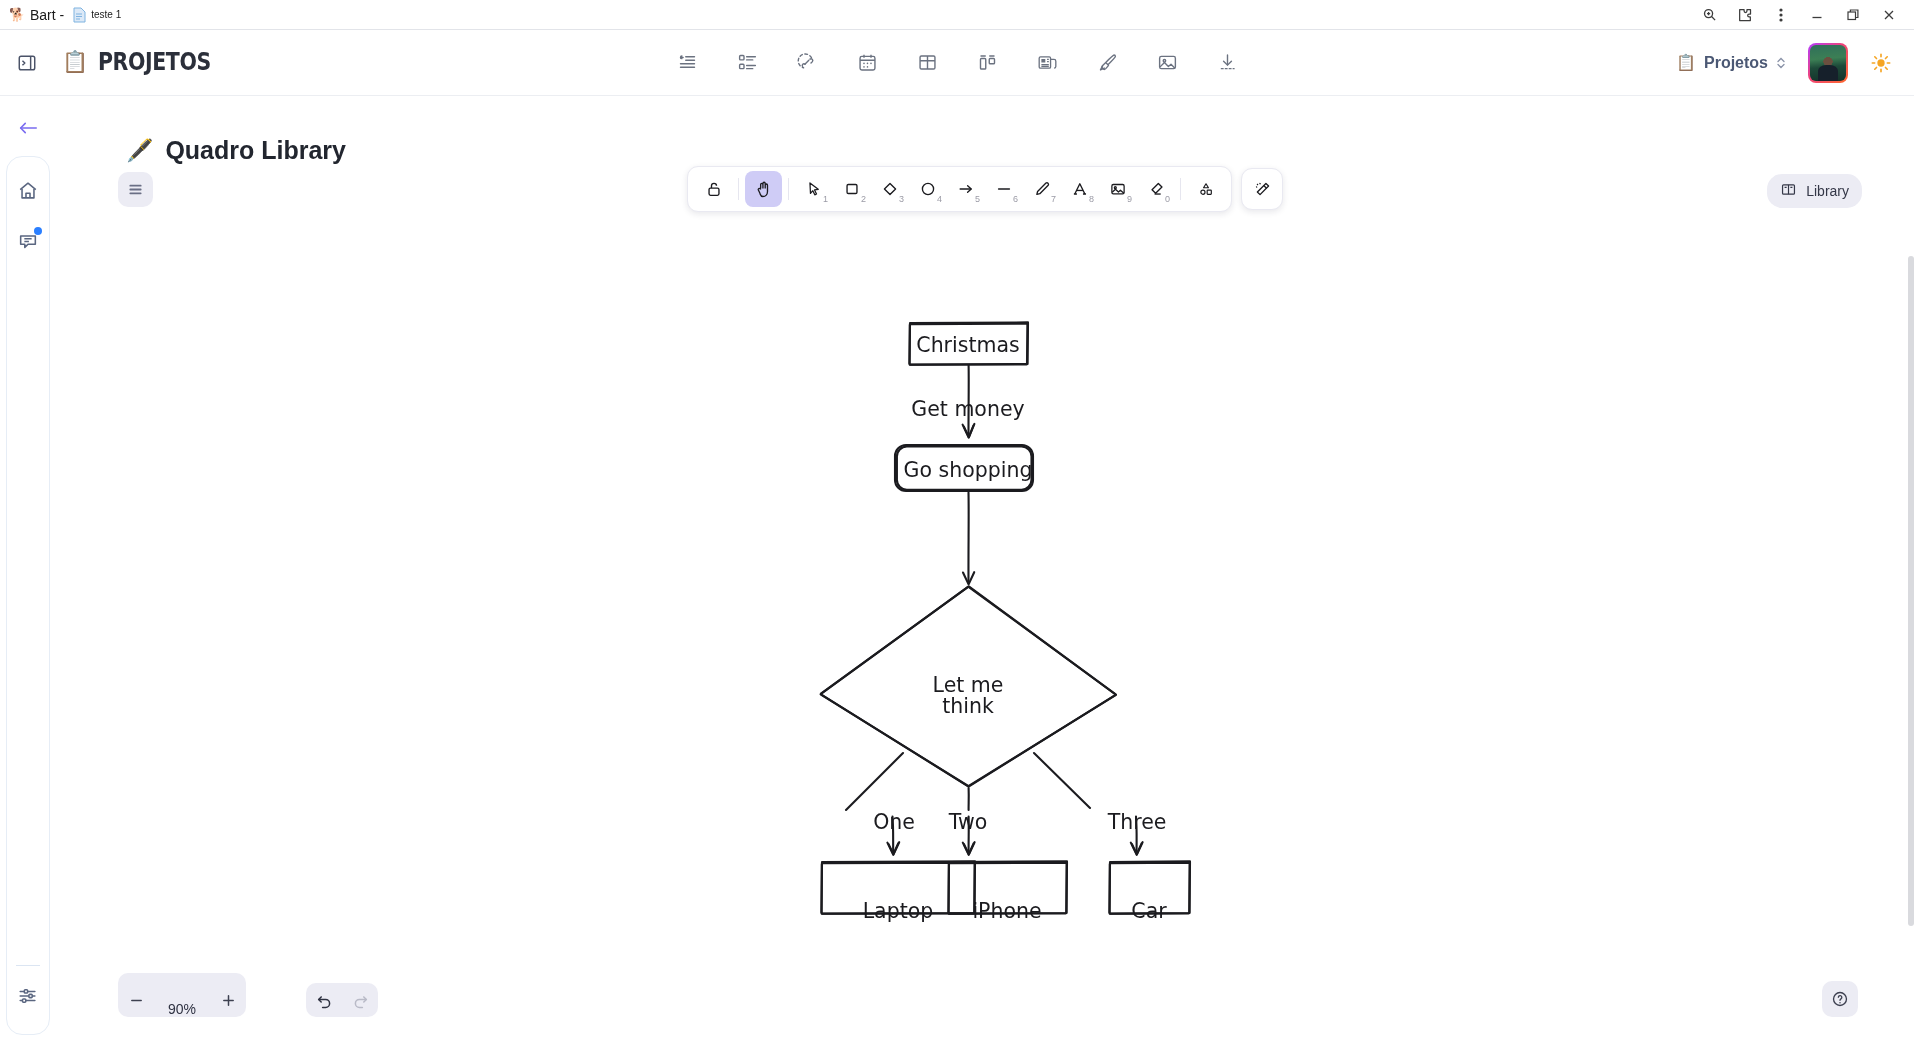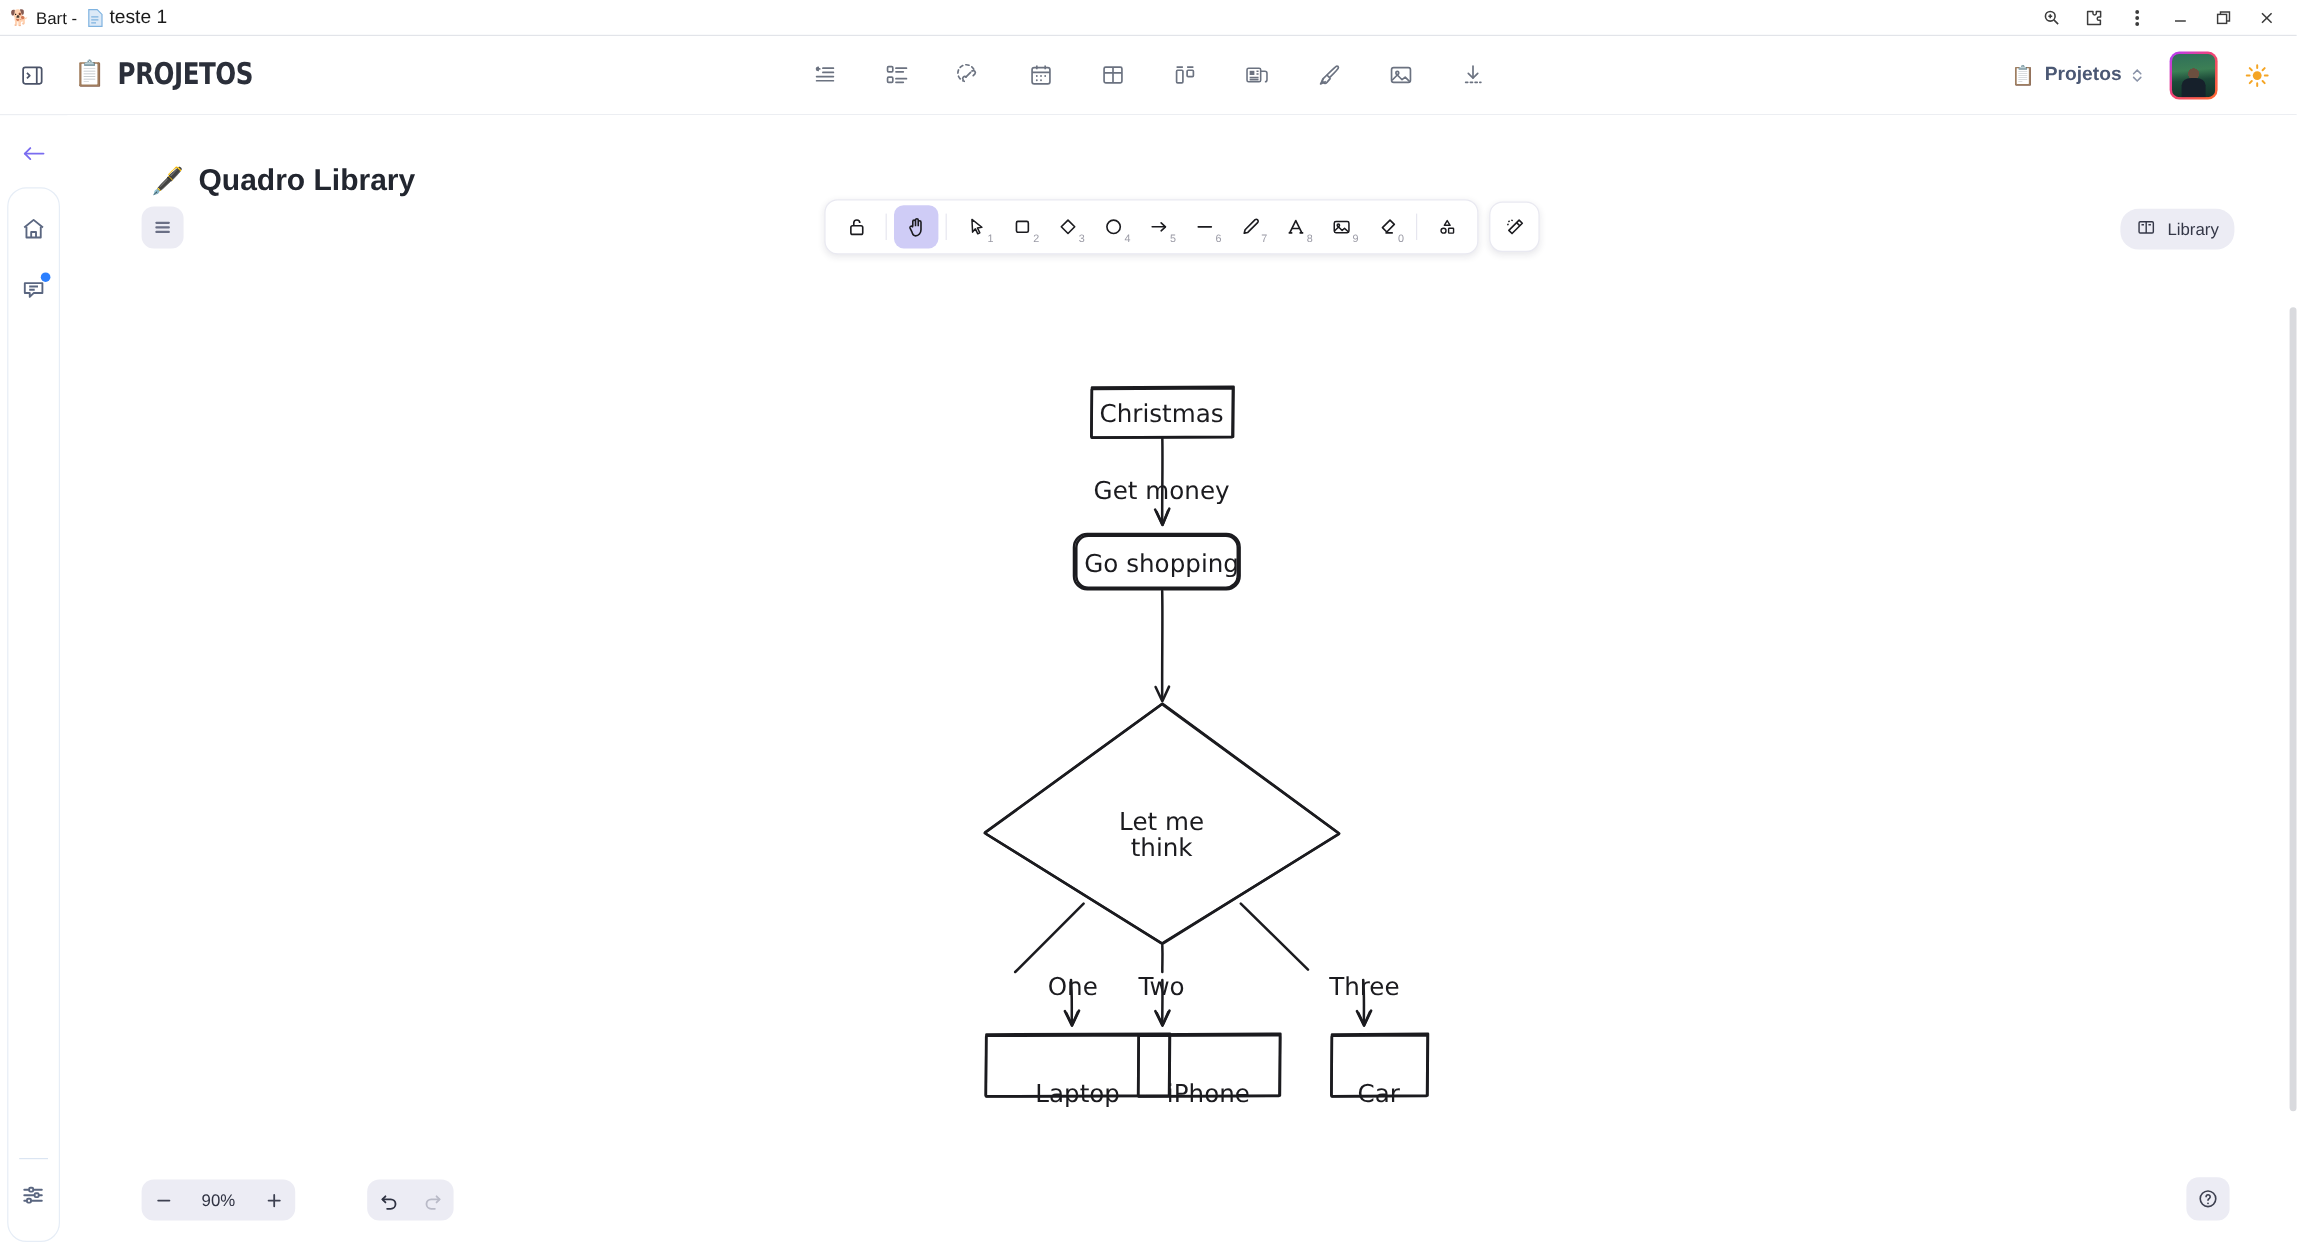--- a/index.html
+++ b/index.html
@@ -16,21 +16,21 @@
     background: #ffffff;
     border-bottom: 1px solid #e2e4e9;
     display: flex;
     align-items: center;
     padding: 0 8px;
     position: relative;
   }
   .tb-appicon { width: 18px; height: 18px; display: flex; align-items: center; justify-content: center; font-size: 13px; }
   .tb-title { font-size: 14px; color: #1b1b1b; margin-left: 4px; }
   .tb-docicon { margin: 0 5px 0 8px; display: inline-flex; }
-  .tb-tabname { font-size: 16px; color: #1b1b1b; text-align: right; }
+  .tb-tabname { font-size: 10px; color: #1b1b1b; text-align: right; }
   .tb-right { margin-left: auto; display: flex; align-items: center; gap: 2px; }
   .tb-btn {
     width: 34px; height: 26px;
     display: flex; align-items: center; justify-content: center;
     color: #3c3c3c;
   }
 
   
   .appheader {
     height: 66px;
@@ -221,24 +221,24 @@
     border-radius: 15px;
     display: flex; align-items: center; gap: 9px;
     padding: 0 13px;
     font-size: 14px; color: #343747;
   }
 
   
   .zoom-group {
     position: absolute;
     left: 62px; bottom: 32px;
-    display: flex; align-items: center;
+    display: flex; align-items: flex-end;
     background: #ececf4;
     border-radius: 10px;
-    height: 34px;
+    height: 44px;
     overflow: hidden;
   }
   .zoom-btn {
     width: 36px; height: 34px;
     display: flex; align-items: center; justify-content: center;
     color: #3d4050; font-size: 17px;
   }
   .zoom-val { width: 56px; text-align: center; font-size: 14px; color: #2f3242; }
   .undo-group {
     position: absolute;

